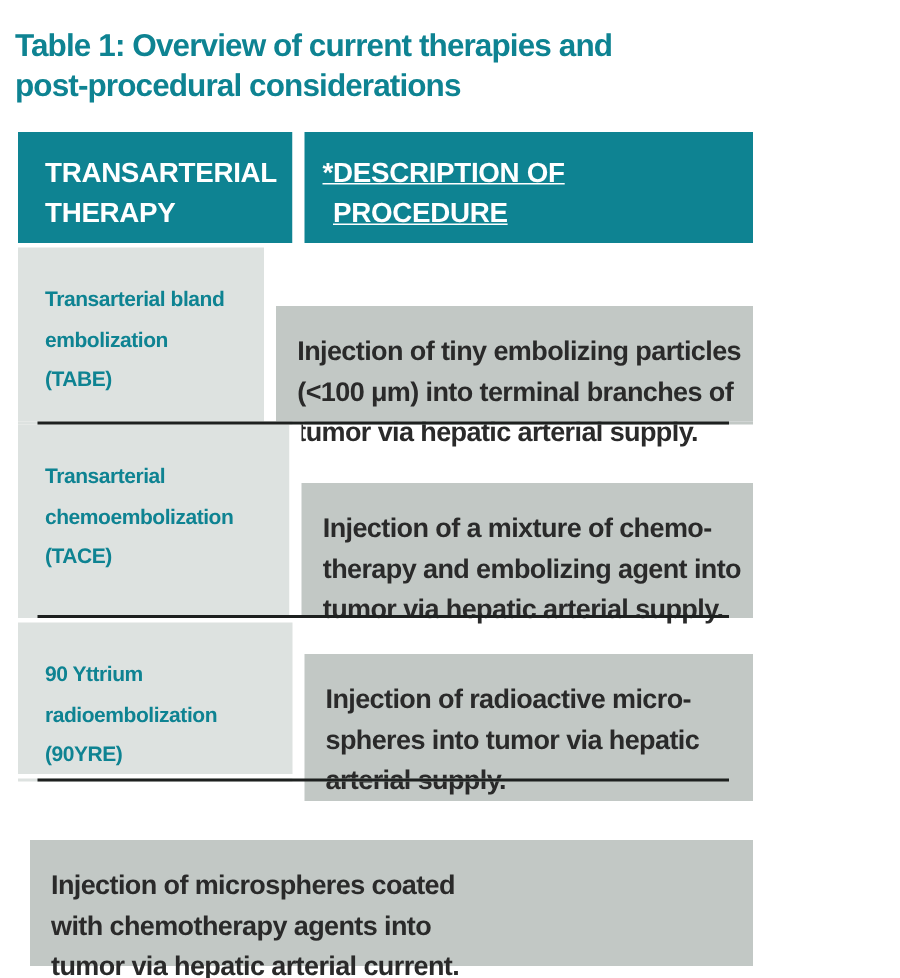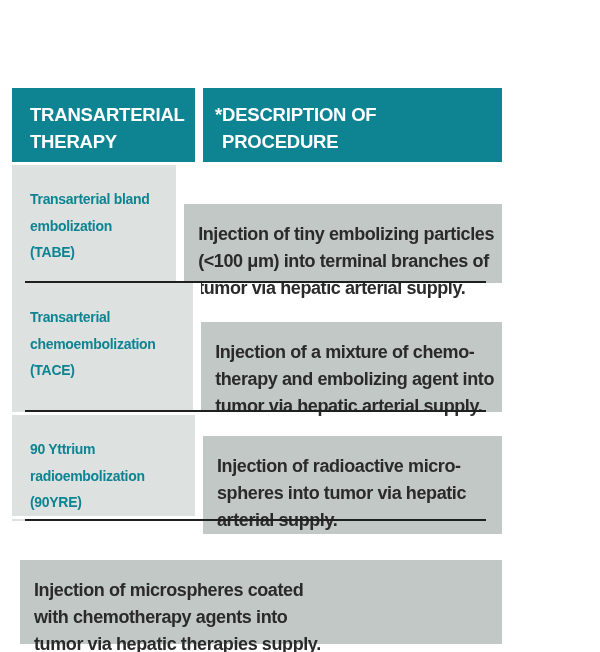--- a/index.html
+++ b/index.html
@@ -42,21 +42,21 @@
     background: var(--teal);
     color: var(--header-text);
     font-weight: 700;
     font-size: 18.5px;
     line-height: 27px;
     letter-spacing: -0.2px;
     white-space: pre;
     box-sizing: border-box;
   }
   .hleft { width: 183px; padding: 13px 4px 0 18px; }
-  .hright { flex: 1; padding: 13px 6px 0 19px; text-indent: -7px; }
+  .hright { flex: 1; padding: 13px 6px 0 19px; text-indent: -7px; text-decoration: underline; }
 
   .hgap { height: 3px; background: #ffffff; }
 
   
   .r1 { height: 116px; }
   .r2 { height: 127px; }
   .r3 { height: 107px; align-items: center; }
   .r4 { height: 123px; }
   .cell-left {
     width: 183px;
@@ -96,20 +96,22 @@
     height: 2px;
     background: var(--divider);
     z-index: 2;
   }
 </style>
 </head>
 <body>
 
 <div class="page">
 
+  <h1 class="title">Table 1: Overview of current therapies and
+post-procedural considerations</h1>
 
   <div class="table">
 
     <div class="row hrow">
       <div class="hcell hleft">TRANSARTERIAL
 THERAPY</div>
       <div class="gapcol"></div>
       <div class="hcell hright">*DESCRIPTION OF
 PROCEDURE</div>
     </div>
@@ -164,17 +166,17 @@
       <div class="dl"></div>
       <div class="gapcol"></div>
       <div class="dr"></div>
       <div class="dline"></div>
     </div>
 
     <div class="row r4">
       <div class="gapcol"></div>
       <div class="cell-right">Injection of microspheres coated
 with chemotherapy agents into
-tumor via hepatic therapies supply.</div>
+tumor via hepatic arterial current.</div>
     </div>
 
   </div>
 </div>
 
 </body></html>

